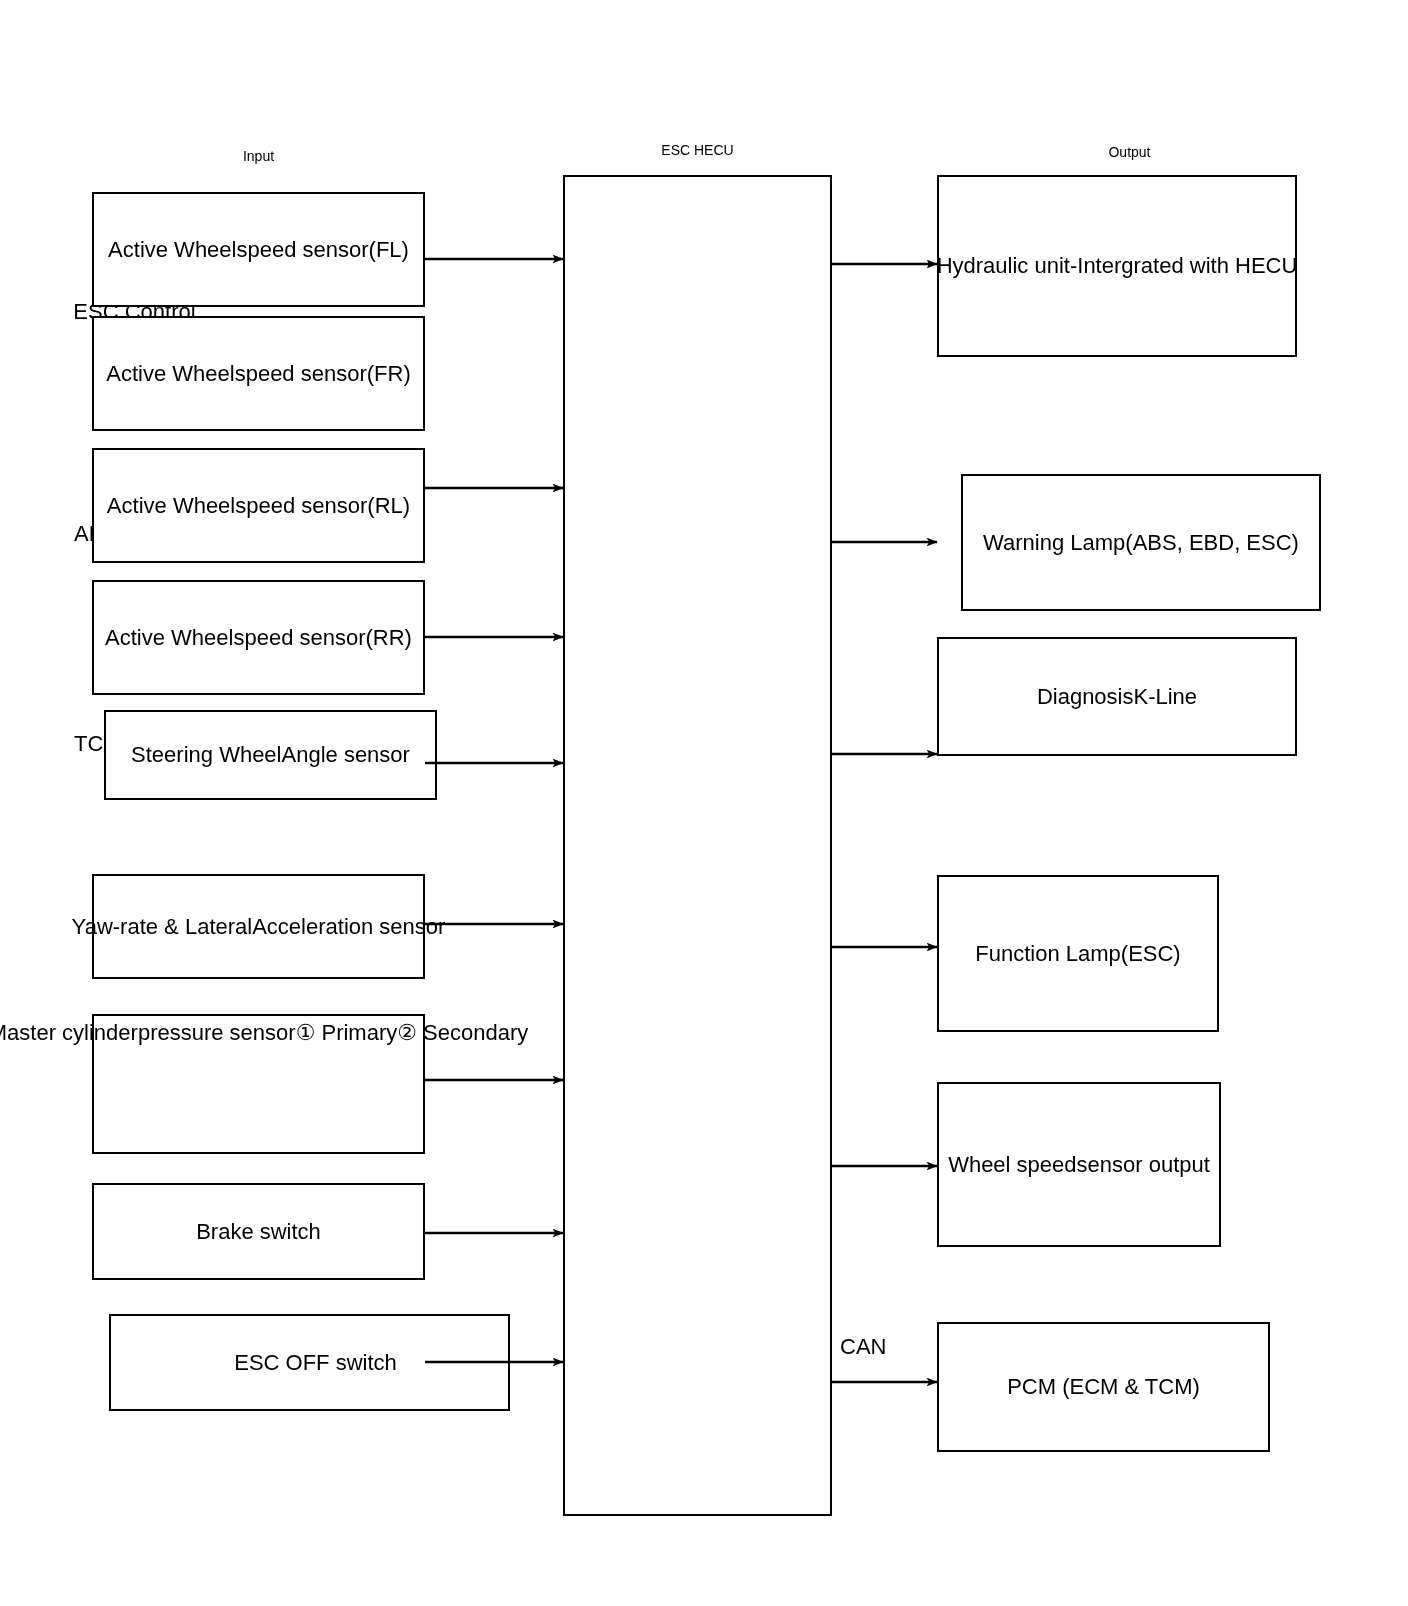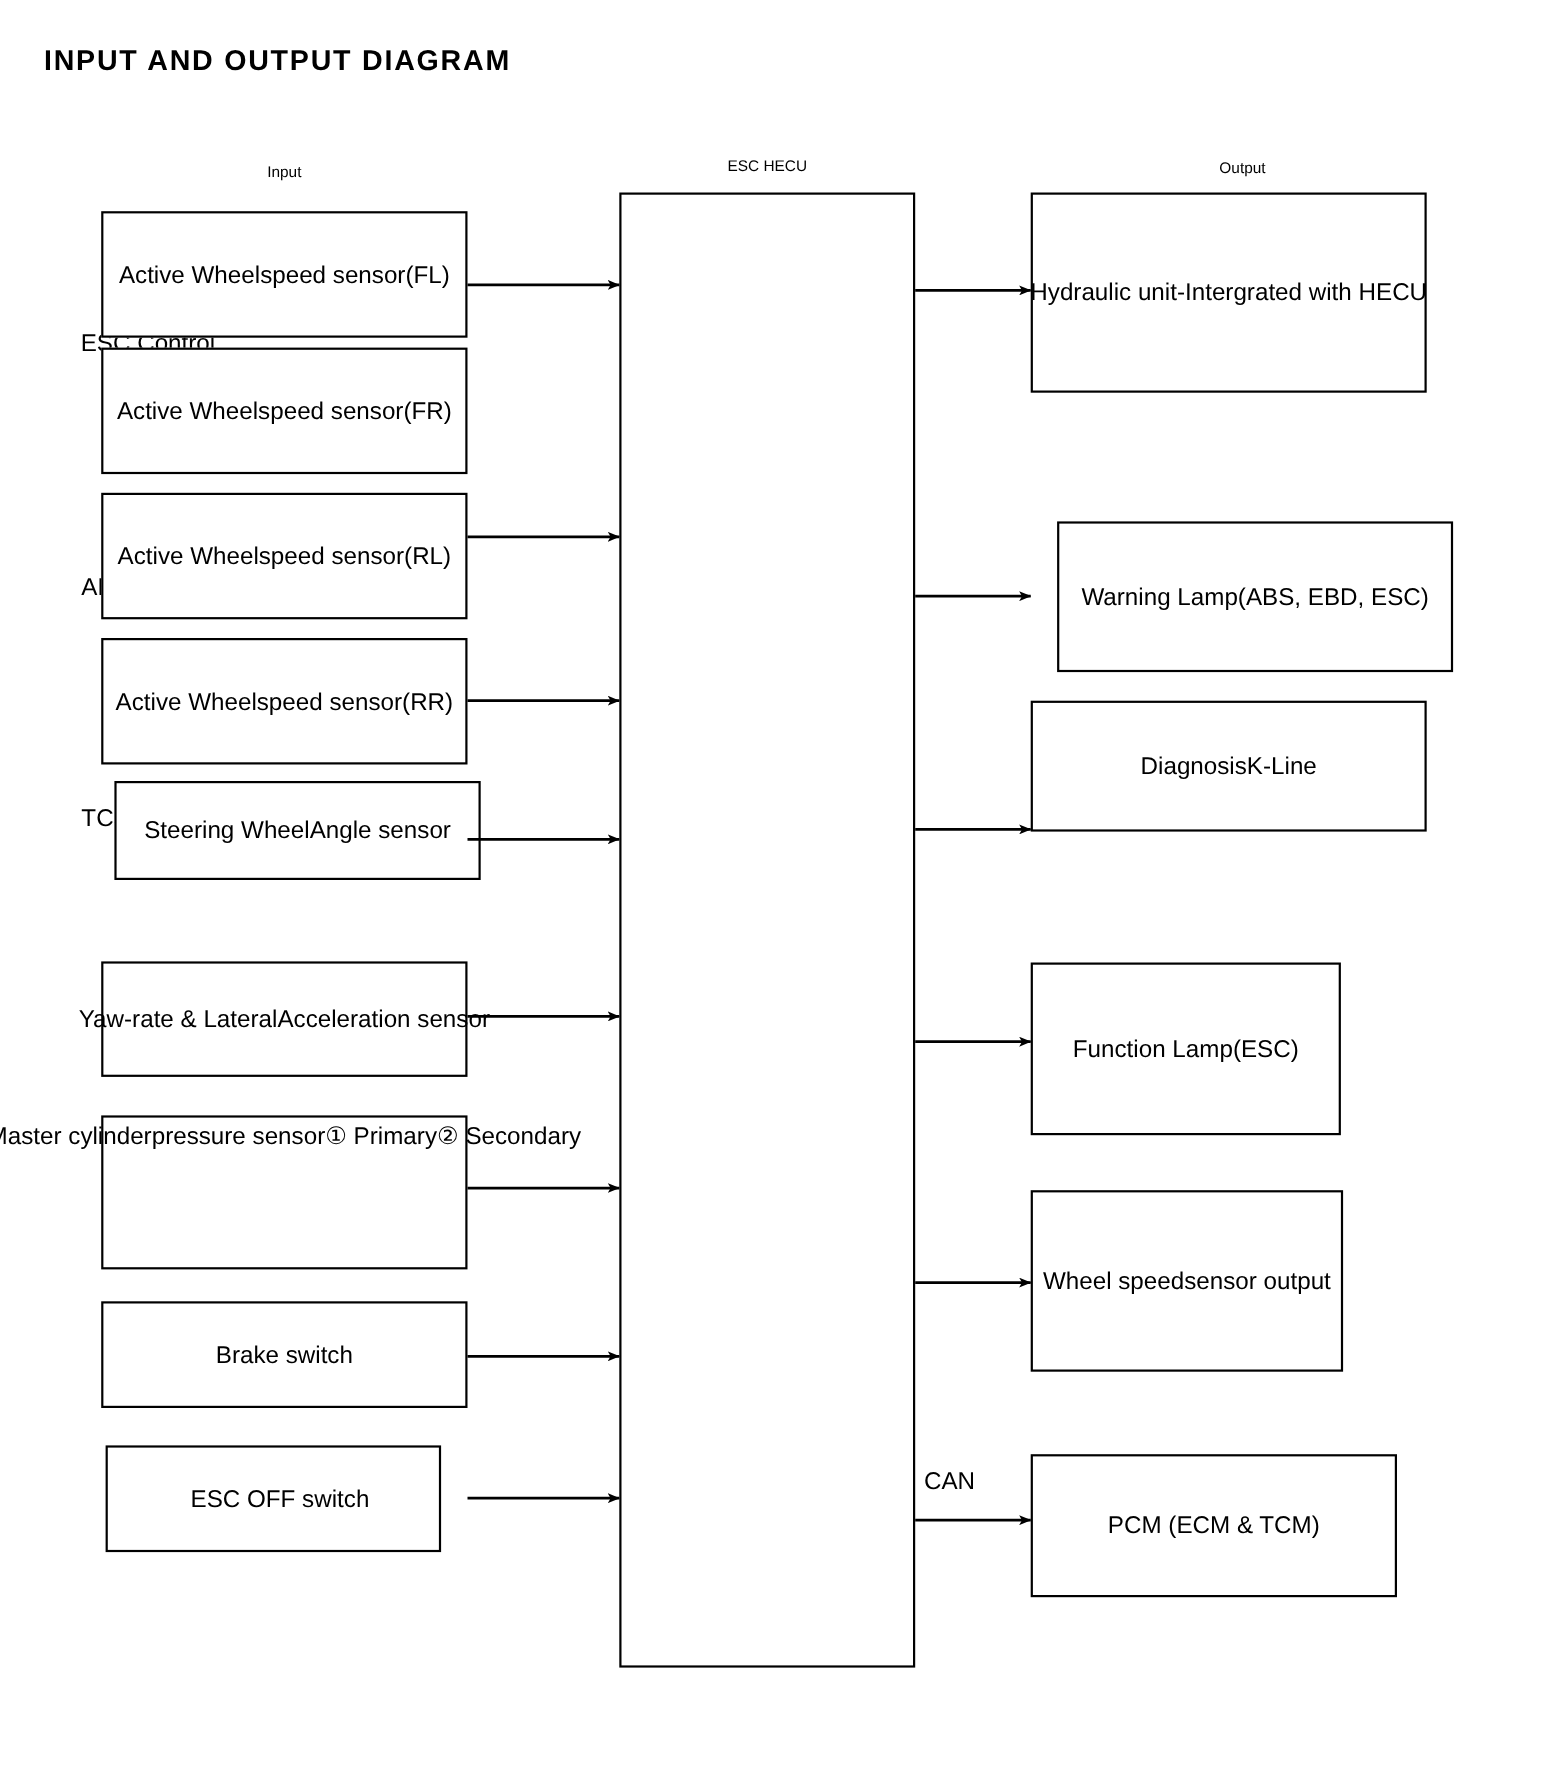--- a/index.html
+++ b/index.html
@@ -93,21 +93,20 @@
     top: 1334px;
     font-size: 22px;
     white-space: nowrap;
   }
 </style>
 </head>
 <body>
 
 <div id="page">
 
-  <div id="diagram-title">INPUT AND OUTPUT DIAGRAM</div>
 
   <div class="col-header" id="header-input">Input</div>
   <div class="col-header" id="header-hecu">ESC HECU</div>
   <div class="col-header" id="header-output">Output</div>
 
   <div id="hecu-box"></div>
   <div class="hecu-label" id="hecu-label-esc">ESC Control</div>
   <div class="hecu-label" id="hecu-label-abs">ABS Control</div>
   <div class="hecu-label" id="hecu-label-tcs">TCS Control</div>
 
@@ -142,21 +141,21 @@
       </div>
       <div class="node left-align" style="left: 92px; top: 1014px; width: 333px; height: 140px;">
         <span class="line">Master cylinder</span>
         <span class="line">pressure sensor</span>
         <span class="line">① Primary</span>
         <span class="line">② Secondary</span>
       </div>
       <div class="node" style="left: 92px; top: 1183px; width: 333px; height: 97px;">
         <span class="line">Brake switch</span>
       </div>
-      <div class="node" style="left: 96px; top: 1314px; width: 305px; height: 97px; padding-left: 12px;">
+      <div class="node" style="left: 109px; top: 1314px; width: 401px; height: 97px; padding-left: 12px;">
         <span class="line">ESC OFF switch</span>
       </div>
     </div>
   <div id="output-nodes">
       <div class="node" style="left: 937px; top: 175px; width: 360px; height: 182px;">
         <span class="line">Hydraulic unit</span>
         <span class="line">-Intergrated with HECU</span>
       </div>
       <div class="node" style="left: 937px; top: 474px; width: 360px; height: 137px; margin-left: 24px;">
         <span class="line">Warning Lamp</span>

